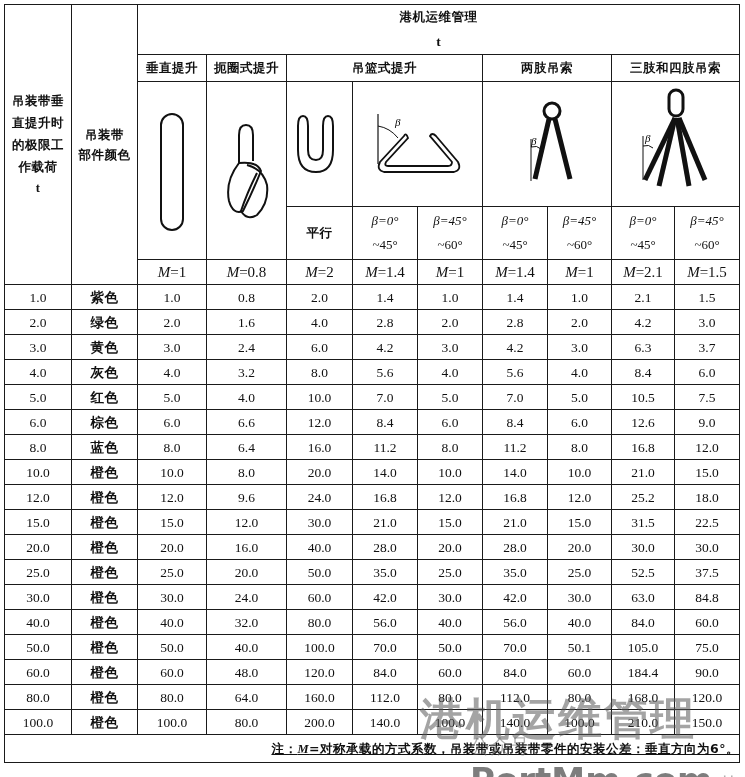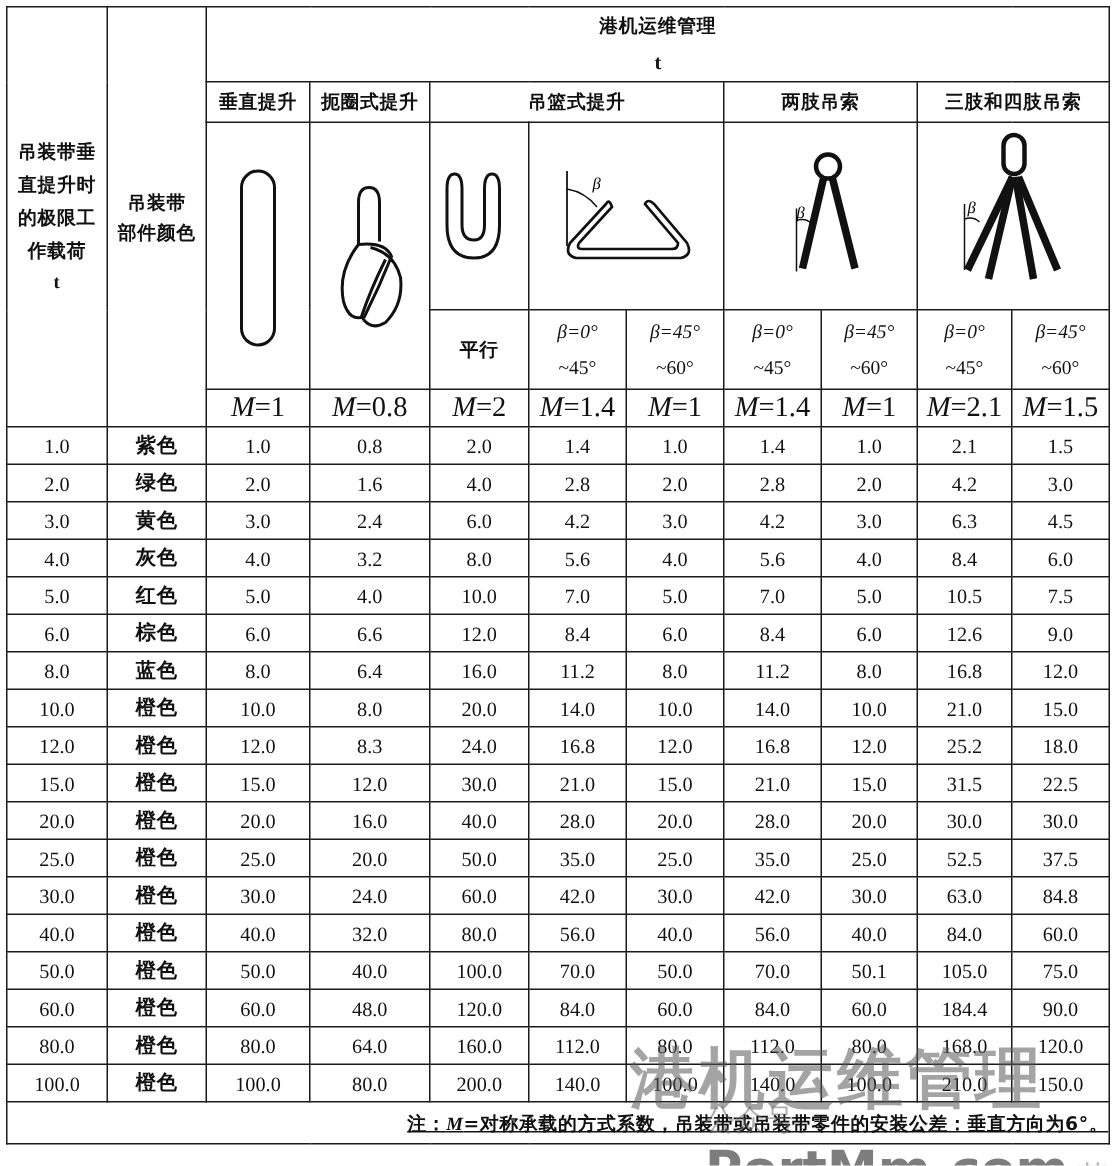--- a/index.html
+++ b/index.html
@@ -6,21 +6,21 @@
   body { width:745px; height:777px; overflow:hidden; position:relative;
          font-family: "Liberation Serif", "DejaVu Serif", serif; color:#111; }
   .tbl-wrap { position:absolute; left:4px; top:4px; }
   table { border-collapse:collapse; table-layout:fixed; }
   td { border:1.5px solid #1a1a1a; text-align:center; vertical-align:middle;
        padding:0; font-size:13.5px; line-height:1.15; overflow:hidden; }
   .zh { font-family: "DejaVu Sans", "Liberation Sans", sans-serif; font-weight:bold; font-size:12.5px; letter-spacing:0.5px; }
   .hdr-left { line-height:1.75;border-radius:13px; }
   .beta { font-style:italic; }
   .beta-cell { font-size:13px; line-height:1.9; }
-  .mcell { font-size:19px; }
+  .mcell { font-size:15px; }
   .mcell i { font-style:italic; }
   .data td { height:24px; font-size:13.5px; }
   .note { text-align:right; height:27px;text-decoration:underline; }
   .note i { font-style:italic; }
   svg { display:block; margin:auto; }
   .watermark { position:absolute; left:420px; top:690px; font-family:Liberation Sans, sans-serif;
                font-weight:bold; font-size:44px; color:rgba(90,90,90,0.55); letter-spacing:2px; pointer-events:none; }
   .watermark2 { position:absolute; left:470px; top:733px; font-family:"DejaVu Sans", sans-serif;
                font-size:20px; color:rgba(110,110,110,0.55); pointer-events:none; }
   .watermark2 b { font-size:34px; color:rgba(70,70,70,0.7); }
@@ -192,21 +192,21 @@
           <td>3.0</td>
           <td class="zh">黄色</td>
           <td>3.0</td>
           <td>2.4</td>
           <td>6.0</td>
           <td>4.2</td>
           <td>3.0</td>
           <td>4.2</td>
           <td>3.0</td>
           <td>6.3</td>
-          <td>4.5</td>
+          <td>3.7</td>
         </tr>
         <tr>
           <td>4.0</td>
           <td class="zh">灰色</td>
           <td>4.0</td>
           <td>3.2</td>
           <td>8.0</td>
           <td>5.6</td>
           <td>4.0</td>
           <td>5.6</td>
@@ -263,21 +263,21 @@
           <td>10.0</td>
           <td>14.0</td>
           <td>10.0</td>
           <td>21.0</td>
           <td>15.0</td>
         </tr>
         <tr>
           <td>12.0</td>
           <td class="zh">橙色</td>
           <td>12.0</td>
-          <td>8.3</td>
+          <td>9.6</td>
           <td>24.0</td>
           <td>16.8</td>
           <td>12.0</td>
           <td>16.8</td>
           <td>12.0</td>
           <td>25.2</td>
           <td>18.0</td>
         </tr>
         <tr>
           <td>15.0</td>

